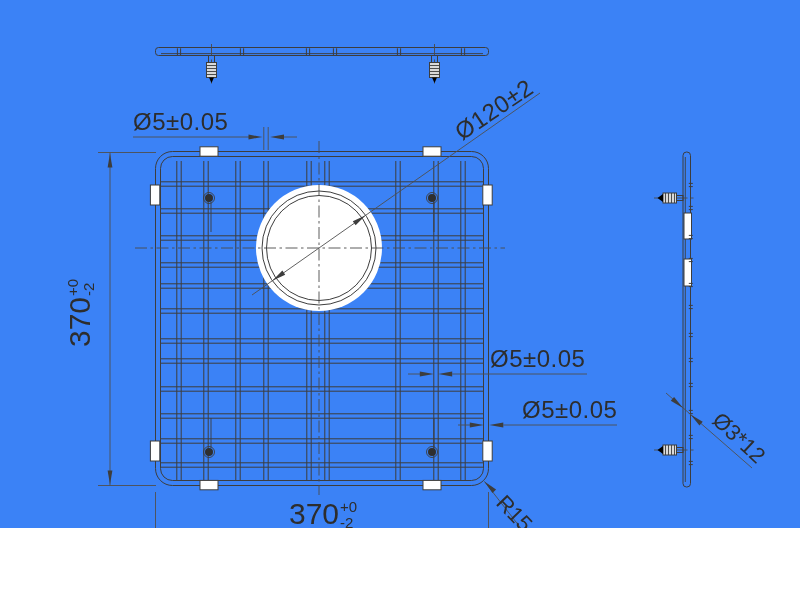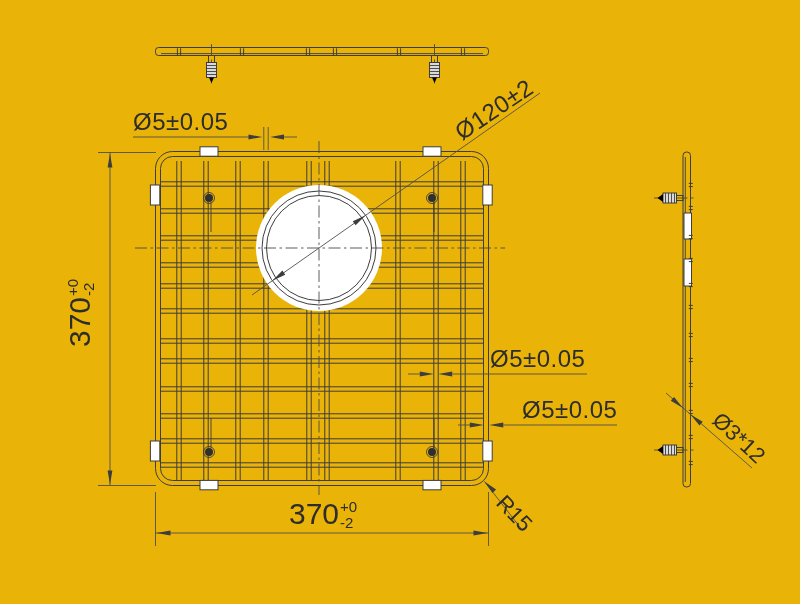--- a/index.html
+++ b/index.html
@@ -1,16 +1,16 @@
 <!DOCTYPE html>
 <html><head>
 <meta charset="utf-8">
 <style>
   html,body{margin:0;padding:0;background:#fff;}
-  #stage{position:relative;width:800px;height:604px;background:#eab308;overflow:hidden;
+  #stage{position:relative;width:800px;height:528px;background:#3b82f6;overflow:hidden;
          font-family:"Liberation Sans", sans-serif;}
   #drawing{display:block;}
   
   #drawing line, #drawing rect, #drawing circle, #drawing path, #drawing polyline{
     stroke:#3d3d3d; stroke-width:1; fill:none;
   }
   #drawing .thin{stroke-width:0.9;}
   #drawing .mask{fill:#ffffff; stroke:none;}
   #drawing .pad{fill:#ffffff;}
   #drawing .dark{fill:#2f2f2f; stroke:none;}

